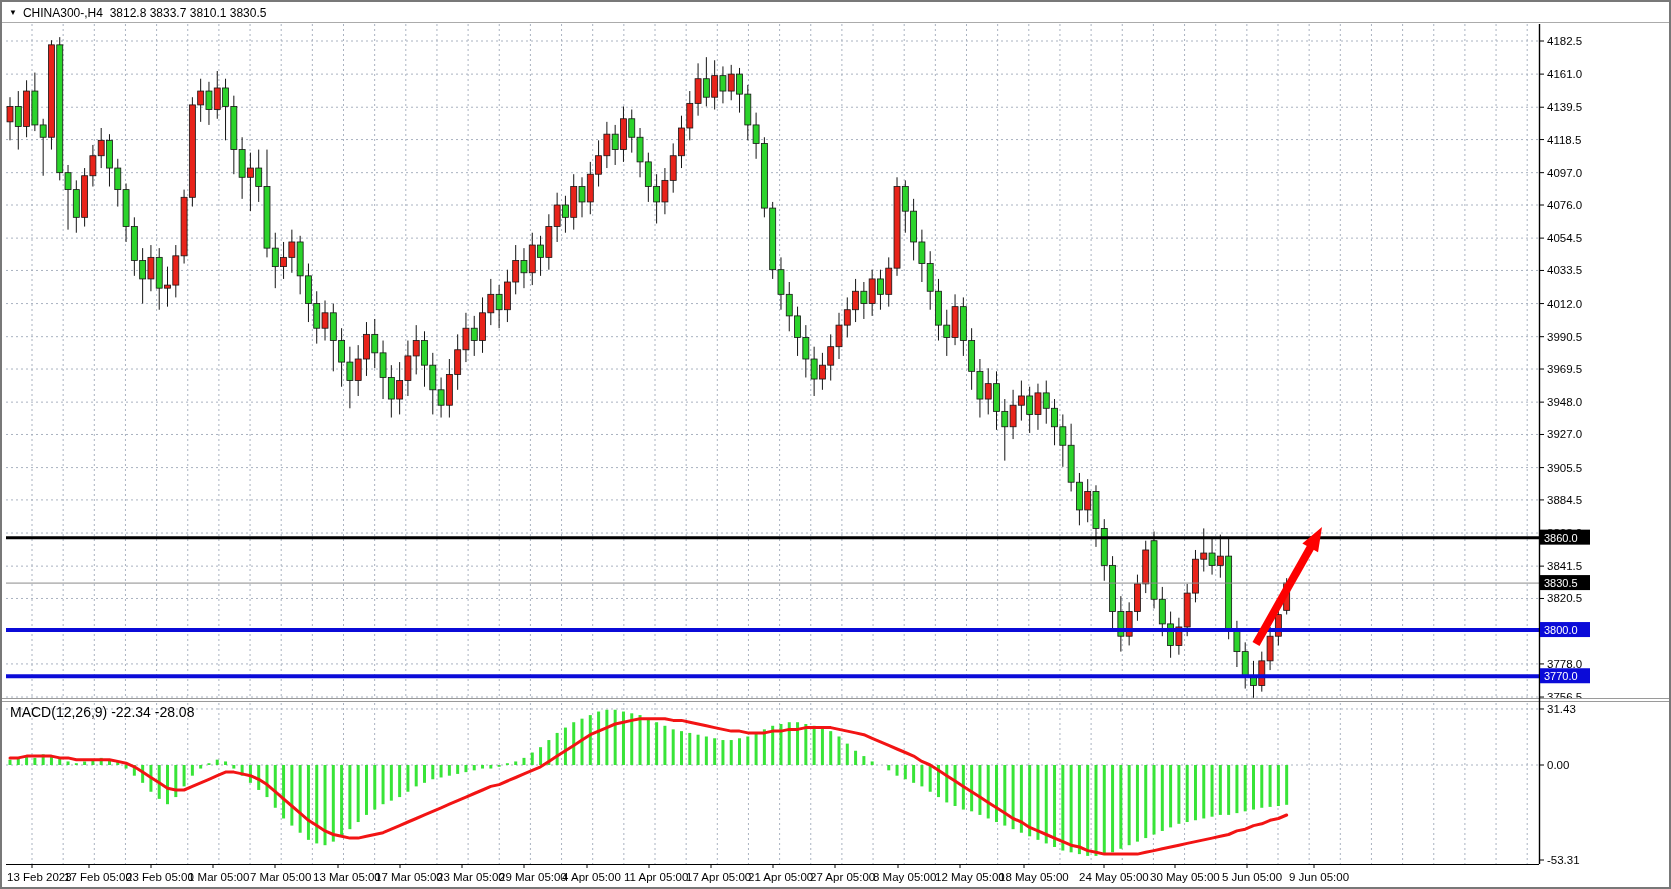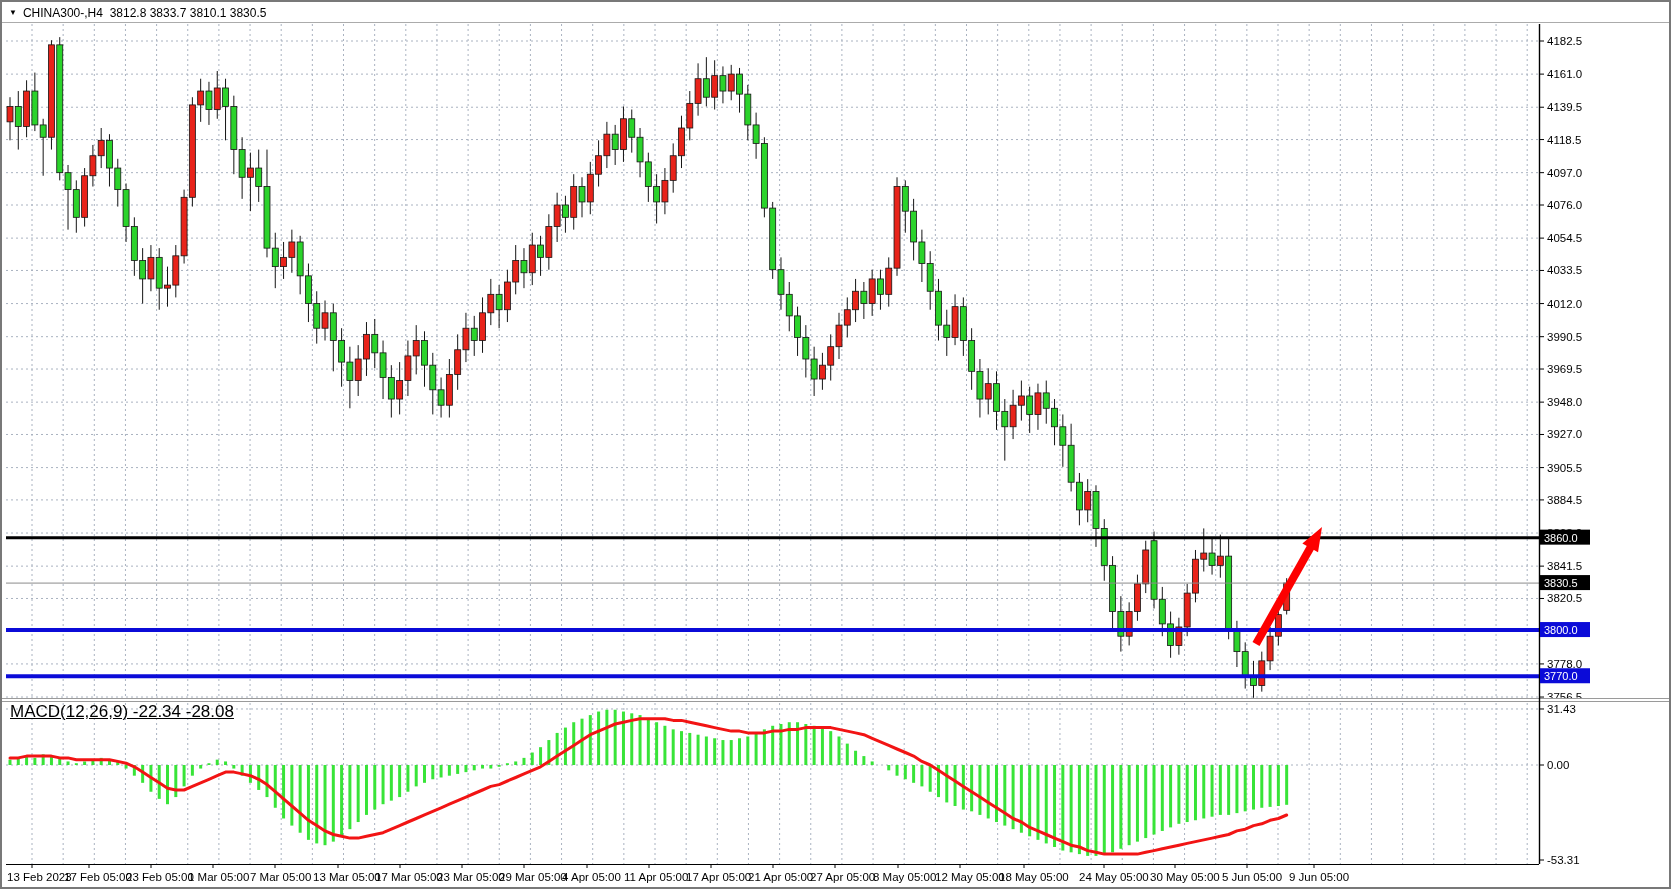--- a/index.html
+++ b/index.html
@@ -9,21 +9,21 @@
     font-family:"Liberation Sans",sans-serif;
   }
   .quote-line{
     position:absolute;left:7px;top:3px;height:16px;line-height:16px;
     font-size:12px;color:#000;white-space:pre;z-index:5;
   }
   .quote-line .tri{font-size:8px;vertical-align:2px;margin-right:6px;}
   .header-sep{position:absolute;left:0;top:20px;width:100%;height:1px;background:#ababab;z-index:4;}
   .macd-label{
     position:absolute;left:8px;top:703px;height:14px;line-height:14px;
-    font-size:17px;color:#000;white-space:pre;z-index:5;text-decoration:underline;
+    font-size:14px;color:#000;white-space:pre;z-index:5;
   }
   svg{position:absolute;left:0;top:0;}
   text{font-family:"Liberation Sans",sans-serif;}
 </style>
 </head>
 <body>
 
 <div class="frame">
   <div class="quote-line"><span class="tri">▼</span><span>CHINA300-,H4</span><span> </span><span> </span><span>3812.8 3833.7 3810.1 3830.5</span></div>
   <div class="header-sep"></div>

